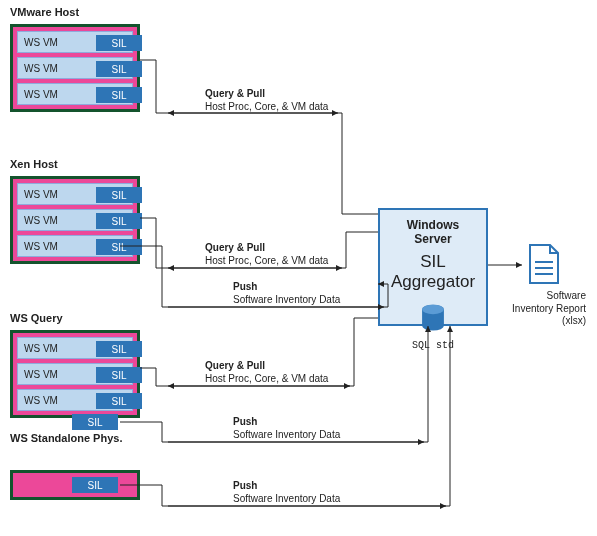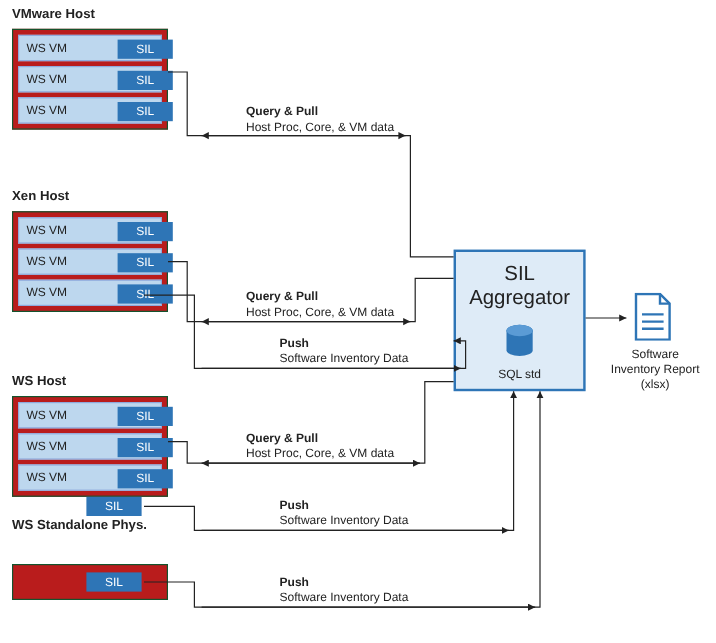--- a/index.html
+++ b/index.html
@@ -1,38 +1,38 @@
 <!DOCTYPE html>
 <html><head>
 <meta charset="utf-8">
 <style>
   * { box-sizing: border-box; margin: 0; padding: 0; }
   body { font-family: "Segoe UI", Arial, sans-serif; font-size: 11px; color: #222; width: 597px; height: 536px; position: relative; background: #fff; }
-  .host-box { position: absolute; background: #b91c1c; border: 1px solid #14532d; padding: 4px; }
+  .host-box { position: absolute; background: #ec4899; border: 3px solid #14532d; padding: 4px; }
   .host-title { position: absolute; font-weight: 600; font-size: 11px; }
   .vm-row { background: #bdd7ee; border: 1px solid #8faadc; height: 22px; margin-bottom: 4px; display: flex; align-items: center; padding-left: 6px; position: relative; }
   .vm-label { font-size: 10px; color: #222; }
   .sil { position: absolute; right: -10px; top: 3px; width: 46px; height: 16px; background: #2e75b6; color: #fff; font-size: 10px; display: flex; align-items: center; justify-content: center; }
   .sil-stand { position: absolute; width: 46px; height: 16px; background: #2e75b6; color: #fff; font-size: 10px; display: flex; align-items: center; justify-content: center; }
   .server-box { position: absolute; border: 2px solid #2e75b6; background: #deebf7; padding: 8px; text-align: center; }
   .server-title { font-weight: 700; font-size: 12px; margin-bottom: 6px; }
   .server-sub { font-size: 17px; margin-bottom: 8px; }
   .db-icon { width: 28px; height: 30px; margin: 4px auto; }
   .edge-label { position: absolute; font-size: 10px; line-height: 1.25; text-align: left; }
   .edge-label .t { font-weight: 700; }
-  .report-label { position: absolute; font-size: 10px; text-align: center; line-height: 1.25; }
+  .report-label { position: absolute; font-size: 10px; text-align: right; line-height: 1.25; }
   svg.wire { position: absolute; top: 0; left: 0; pointer-events: none; }
   .doc-icon { position: absolute; }
 </style>
 </head>
 <body>
 
 <div class="host-title" style="left:10px; top:6px;">VMware Host</div>
 <div class="host-title" style="left:10px; top:158px;">Xen Host</div>
-<div class="host-title" style="left:10px; top:312px;">WS Host</div>
+<div class="host-title" style="left:10px; top:312px;">WS Query</div>
 <div class="host-title" style="left:10px; top:432px;">WS Standalone Phys.</div>
 
 <div class="host-box" style="left:10px; top:24px; width:130px;">
   <div class="vm-row">
       <span class="vm-label">WS VM</span>
       <span class="sil">SIL</span>
     </div>
   <div class="vm-row">
       <span class="vm-label">WS VM</span>
       <span class="sil">SIL</span>
@@ -71,27 +71,28 @@
       <span class="vm-label">WS VM</span>
       <span class="sil">SIL</span>
     </div>
 </div>
 <span class="sil-stand" style="left:72px; top:414px;">SIL</span>
 
 <div class="host-box" style="left:10px; top:470px; width:130px; height:30px;"></div>
 <span class="sil-stand" style="left:72px; top:477px;">SIL</span>
 
 <div class="server-box" style="left:378px; top:208px; width:110px; height:118px;">
+  <div class="server-title">Windows Server</div>
   <div class="server-sub">SIL Aggregator</div>
   <svg class="db-icon" viewBox="0 0 40 44">
     <ellipse cx="20" cy="8" rx="16" ry="7" fill="#2e75b6"></ellipse>
     <path d="M4 8 v24 a16 7 0 0 0 32 0 V8" fill="#2e75b6"></path>
     <ellipse cx="20" cy="8" rx="16" ry="7" fill="#5b9bd5"></ellipse>
   </svg>
-  <div style="font-size:10px;">SQL std</div>
+  <div style="font-size:10px;font-family:Liberation Mono, monospace;">SQL std</div>
 </div>
 
 <svg class="doc-icon" style="left:527px; top:244px;" width="34" height="40" viewBox="0 0 34 40">
   <path d="M3 1 h20 l8 8 v30 h-28 z" fill="#fff" stroke="#2e75b6" stroke-width="2"></path>
   <path d="M23 1 v8 h8" fill="none" stroke="#2e75b6" stroke-width="2"></path>
   <line x1="8" y1="18" x2="26" y2="18" stroke="#2e75b6" stroke-width="2"></line>
   <line x1="8" y1="24" x2="26" y2="24" stroke="#2e75b6" stroke-width="2"></line>
   <line x1="8" y1="30" x2="26" y2="30" stroke="#2e75b6" stroke-width="2"></line>
 </svg>
 <div class="report-label" style="left:506px; top:290px; width:80px;">

